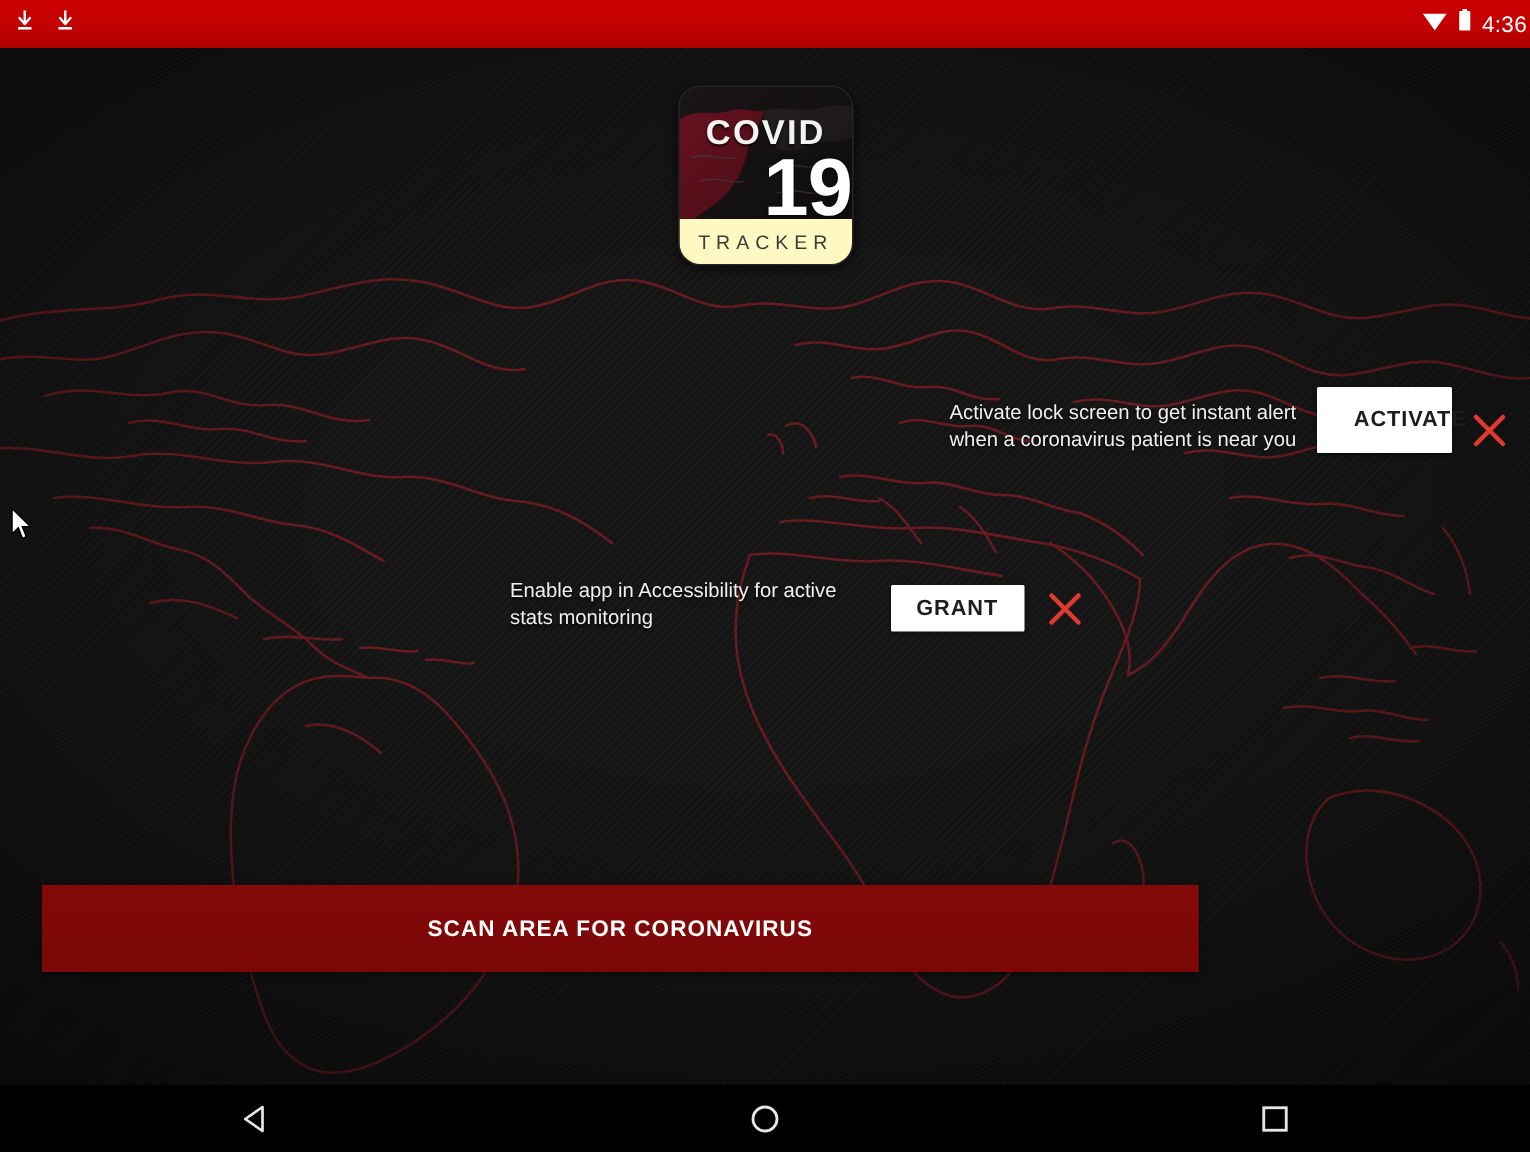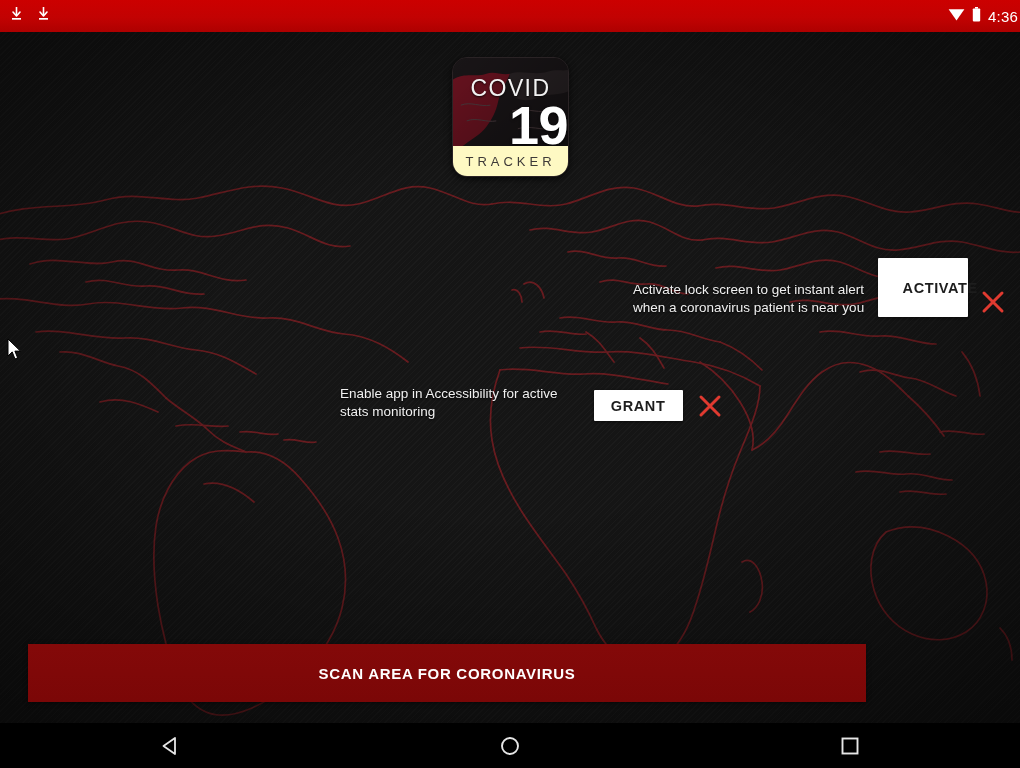--- a/index.html
+++ b/index.html
@@ -66,21 +66,21 @@
     background:#171416;
     border:1px solid #2a2325;
     box-shadow:0 2px 7px rgba(0,0,0,.7);
     overflow:hidden;
     z-index:20;
   }
   #logo-map { position:absolute; inset:0; }
   #logo-covid {
     position:absolute; left:0; top:17px; width:100%;
     text-align:center; color:#f2f2f2;
-    font-size:23px; letter-spacing:1.4px; font-weight:400;
+    font-size:23px; letter-spacing:1.4px; font-weight:700;
     text-shadow:0 1px 2px rgba(0,0,0,.8);
   }
   #logo-19 {
     position:absolute; left:0; top:38px; width:100%;
     text-align:right; color:#fff;
     font-size:54px; font-weight:700; letter-spacing:-0.5px; line-height:58px;
     text-shadow:0 1px 3px rgba(0,0,0,.8);
   }
   #logo-band {
     position:absolute; left:0; bottom:0; width:100%; height:30px;
@@ -104,35 +104,35 @@
   }
   .action-button {
     background:#ffffff; color:#1d1d1d;
     border:none; border-radius:1px;
     font-size:14.5px; font-weight:700; letter-spacing:.6px;
     font-family:"Liberation Sans", sans-serif;
     display:flex; align-items:center; justify-content:center;
     cursor:pointer;
     box-shadow:0 1px 3px rgba(0,0,0,.55);
   }
-  #activate-button { width:90px; height:59px; margin-left:14px;padding-left:34px; }
+  #activate-button { width:90px; height:44px; margin-left:14px;padding-left:34px; }
   #grant-button { width:89px; height:31px; margin-left:36px; }
 
   .dismiss-x {
     margin-left:12px; width:30px; height:30px;
     display:flex; align-items:center; justify-content:center;
     cursor:pointer;
   }
   #dismiss-lockscreen { margin-left:10px; }
   #dismiss-accessibility { margin-left:12px; }
 
   
   #scan-button {
-    position:absolute; left:28px; top:644px;
-    width:838px; height:58px;
+    position:absolute; left:28px; top:590px;
+    width:771px; height:58px;
     background:#7d0808;
     background-image:linear-gradient(to bottom,#840909 0%,#7b0707 100%);
     border:none;
     display:flex; align-items:center; justify-content:center;
     color:#ffffff; font-size:15px; font-weight:700; letter-spacing:.7px;
     font-family:"Liberation Sans", sans-serif;
     cursor:pointer; z-index:25;
     box-shadow:0 1px 4px rgba(0,0,0,.5);
   }
 

